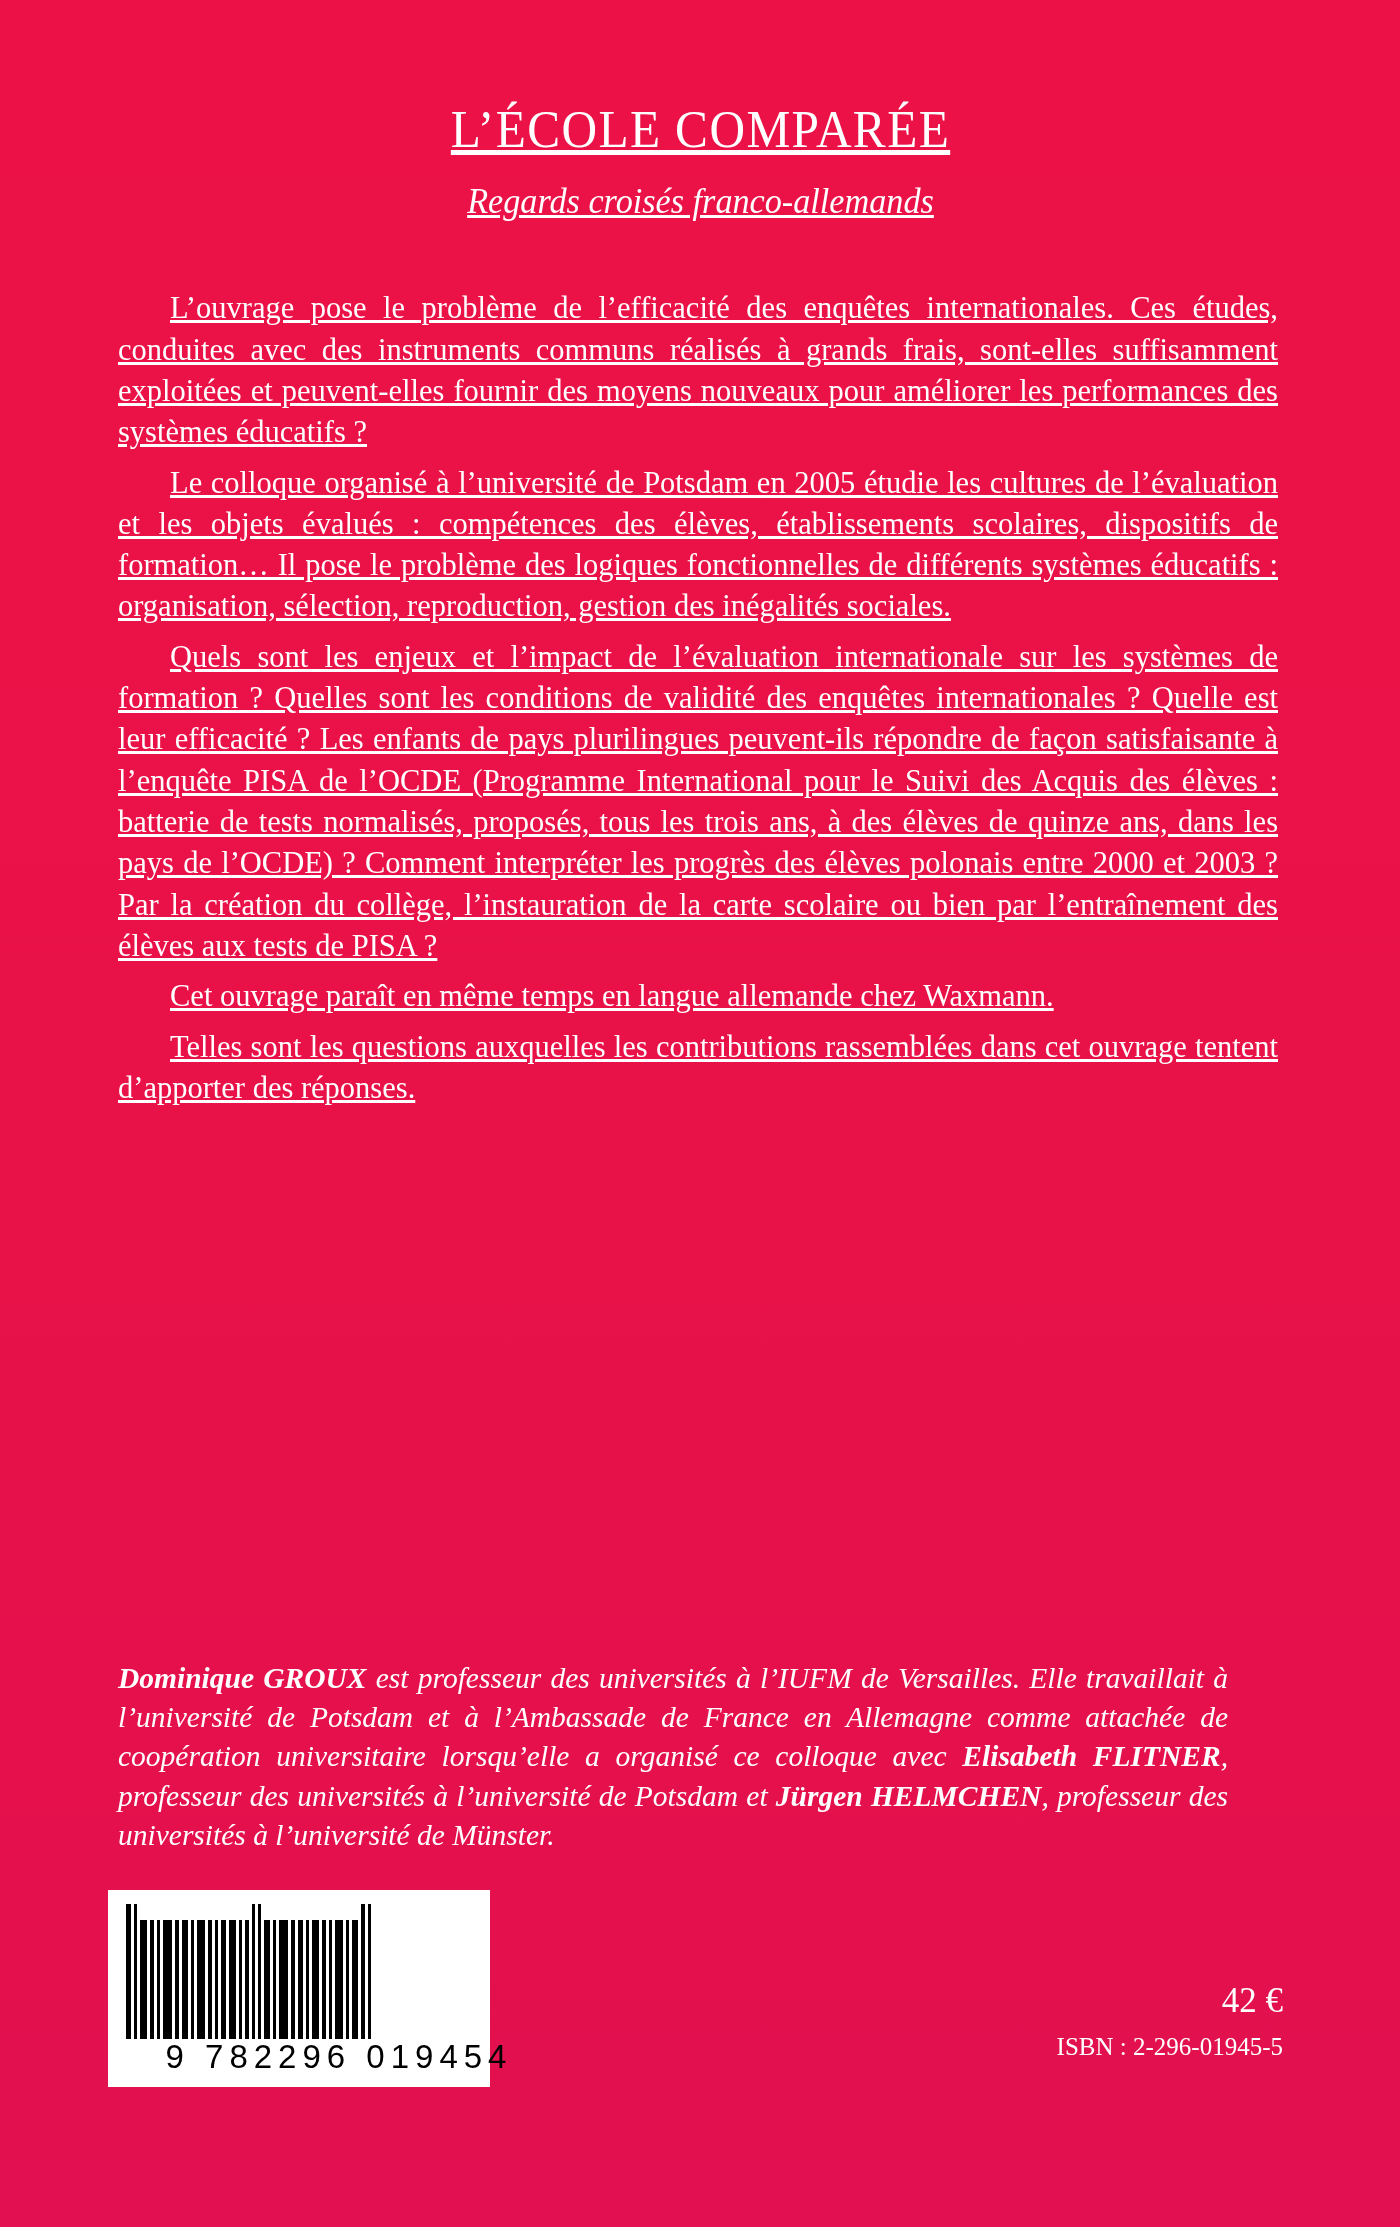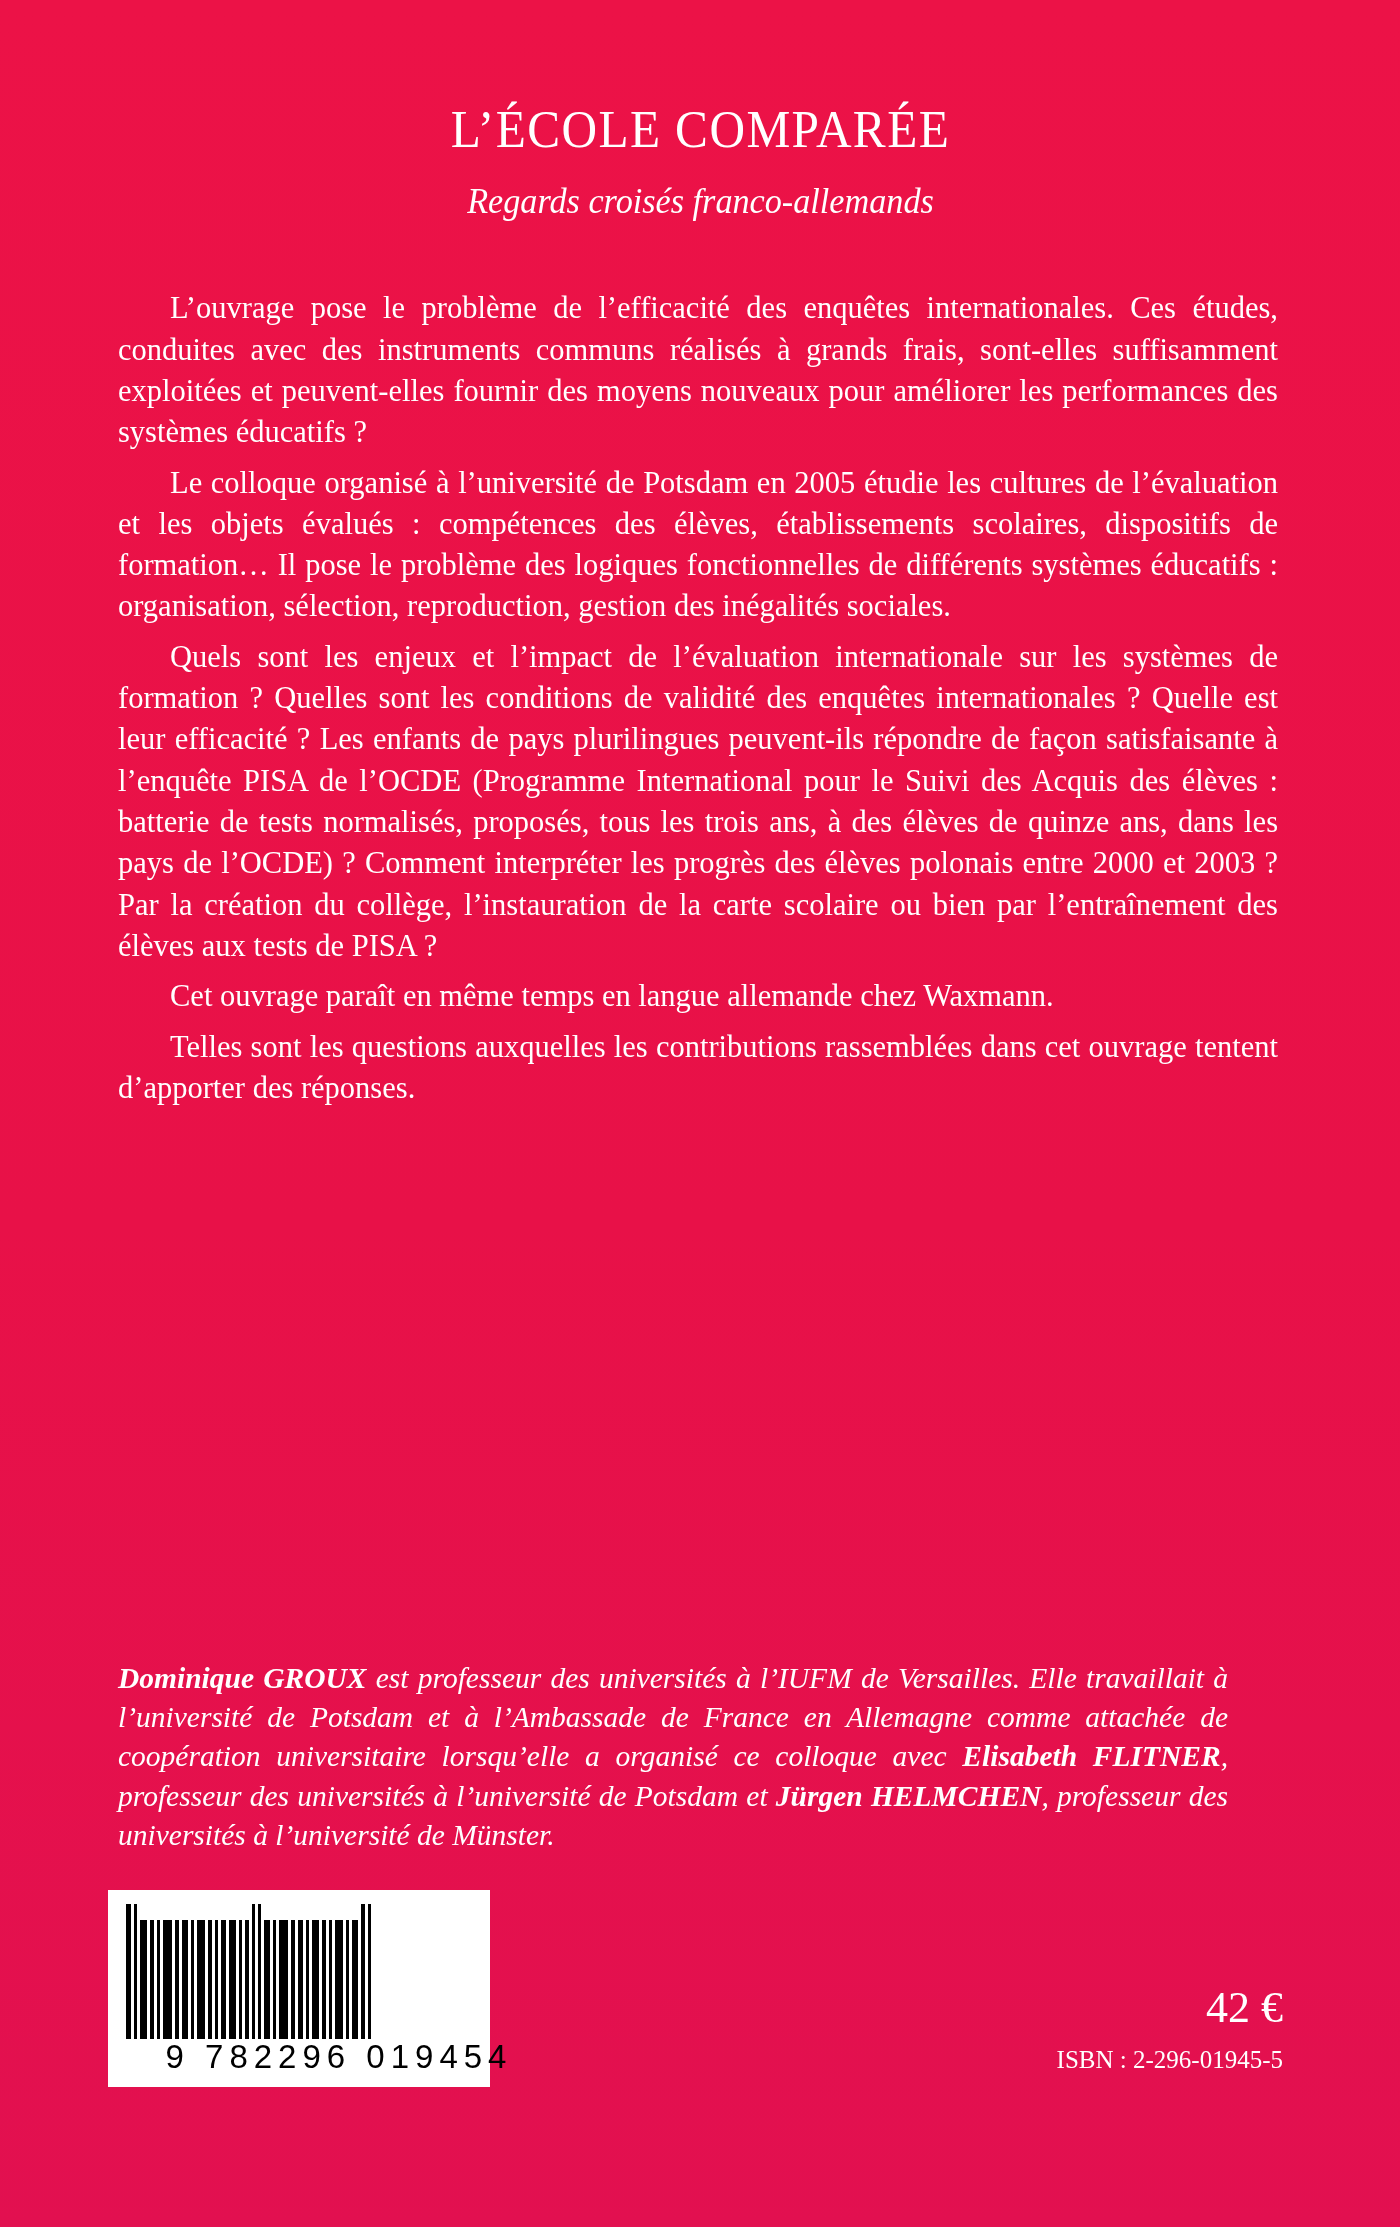--- a/index.html
+++ b/index.html
@@ -21,20 +21,21 @@
     box-sizing: border-box;
     overflow: hidden;
     color: #ffffff;
   }
   .inner {
     position: absolute;
     left: 118px;
     top: 0;
     width: 1165px;
     height: 2227px;
+    text-decoration: underline;
   }
   .title-block {
     padding-top: 100px;
     text-align: center;
   }
   .main-title {
     font-family: "Liberation Serif", serif;
     font-size: 53px;
     letter-spacing: 1.5px;
     line-height: 1.1;
@@ -112,21 +113,21 @@
   }
   .price-block {
     position: absolute;
     right: 0;
     top: 1975px;
     text-align: right;
     font-size: 31px;
     line-height: 1.5;
   }
   .price {
-    font-size: 44px;
+    font-size: 35px;
     text-align: right;
   }
   .isbn {
     font-size: 25px;
   }
 </style>
 </head>
 <body>
 
 <div class="cover">

